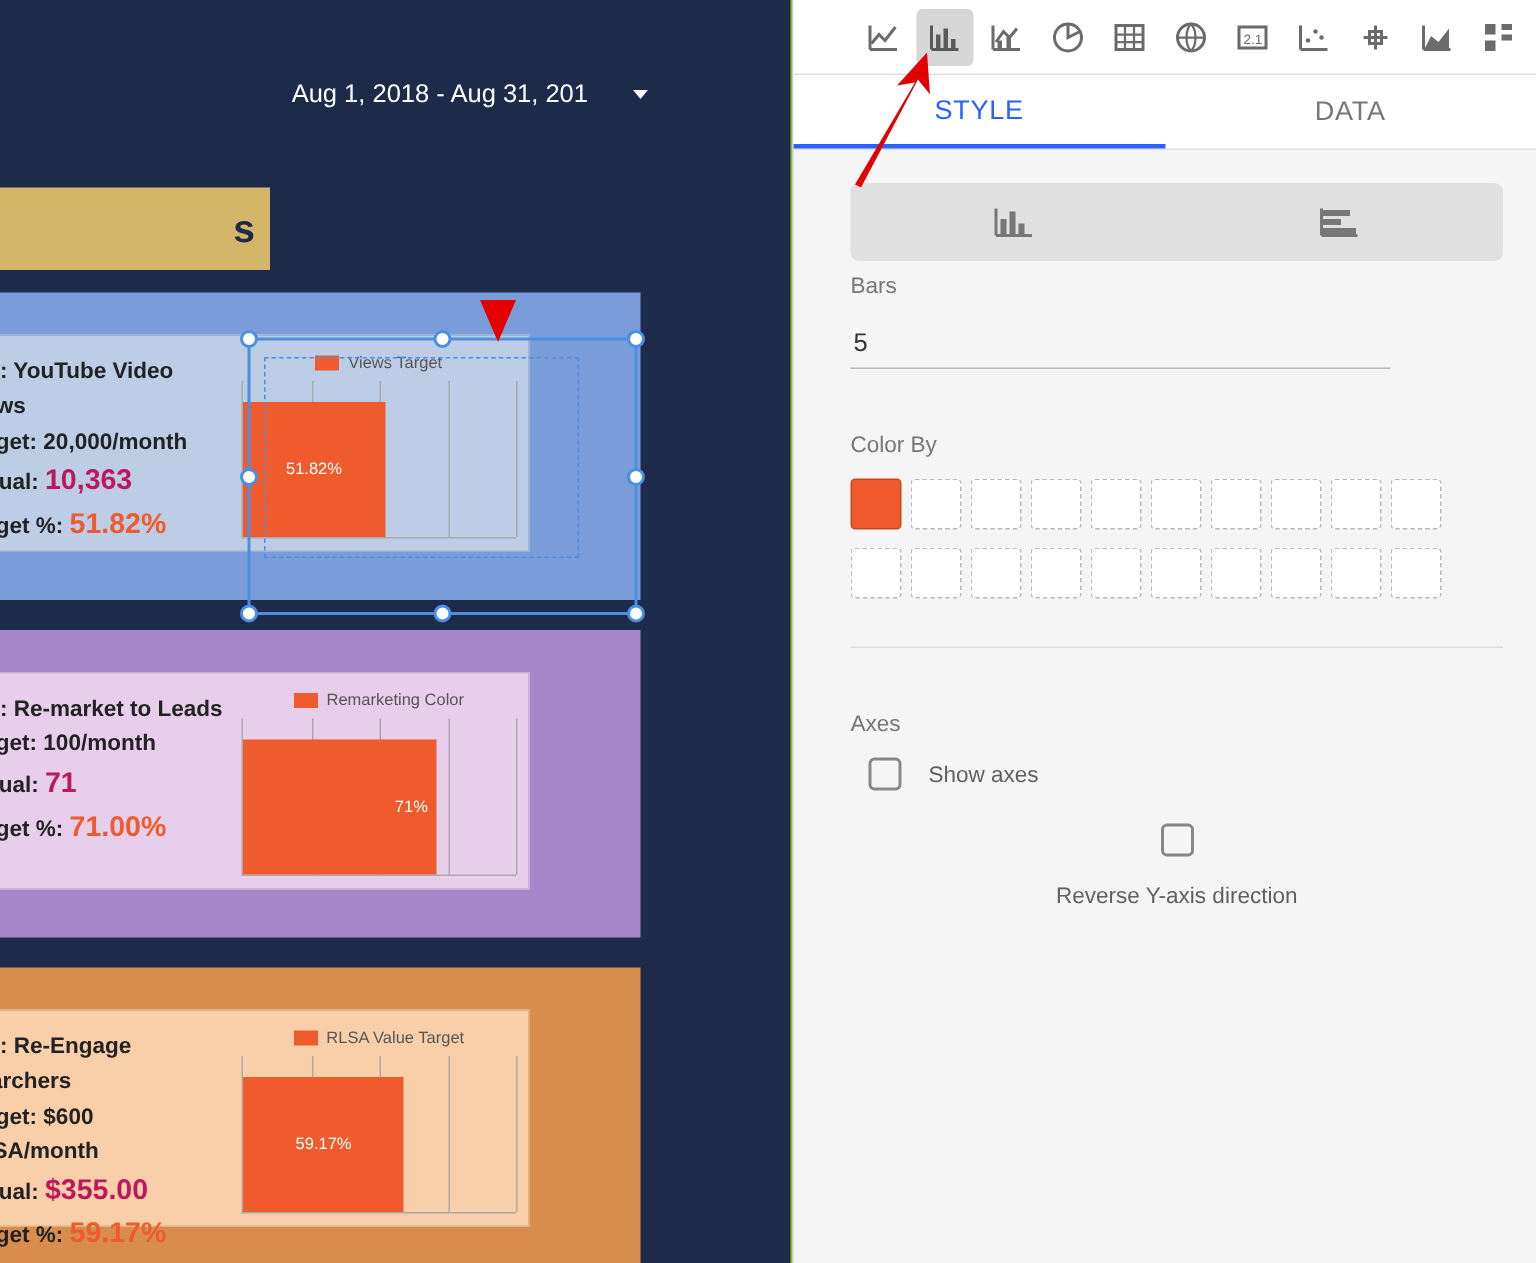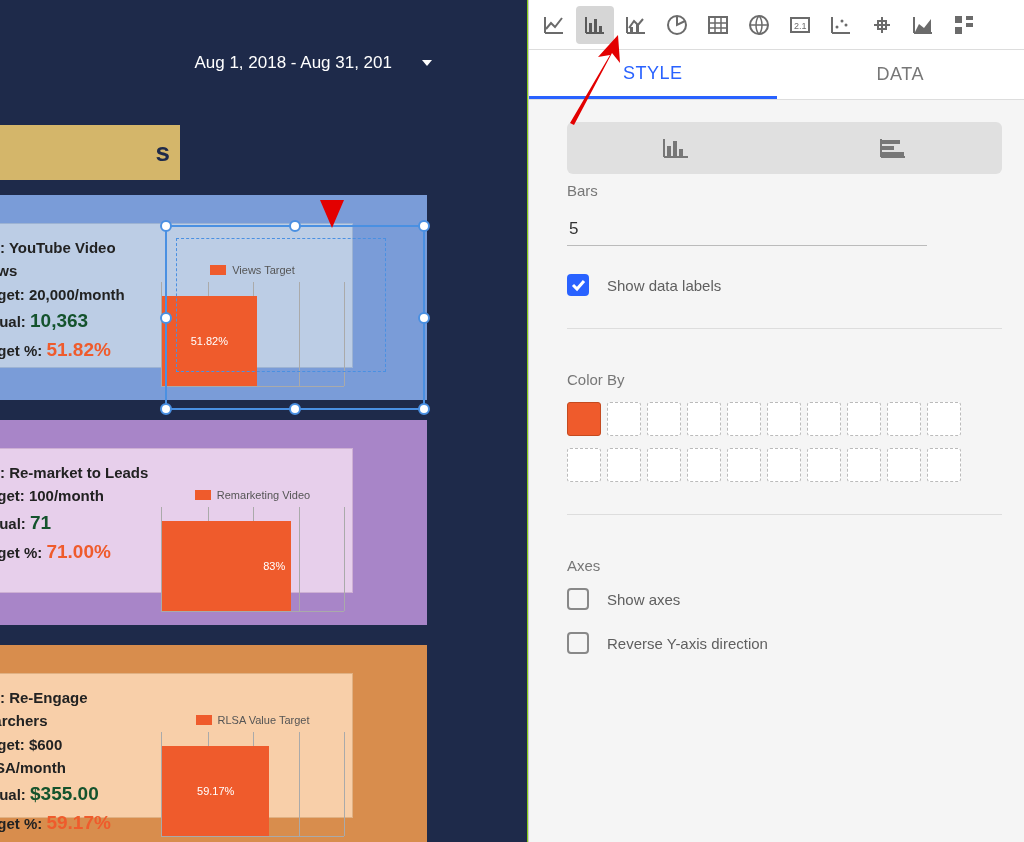--- a/index.html
+++ b/index.html
@@ -11,62 +11,62 @@
   .date-picker .tri { width:0;height:0;border-left:5px solid transparent;border-right:5px solid transparent;border-top:6px solid #fff; }
   .gold-bar { position:absolute; top:125px; left:-60px; width:300px; height:55px; background:#d4b66a; display:flex; align-items:center; justify-content:flex-end; color:#1e2a4a; font-weight:bold; font-size:26px; padding-right:10px; }
   .blue-block { position:absolute; top:195px; left:-60px; width:547px; height:205px; background:#7a9cd8; }
   .purple-block { position:absolute; top:420px; left:-60px; width:547px; height:205px; background:#a885c8; }
   .orange-block { position:absolute; top:645px; left:-60px; width:547px; height:205px; background:#d88d4d; }
   .kpi-card { position:absolute; left:80px; top:28px; width:393px; height:145px; padding:12px 8px 8px 14px; display:flex; gap:6px; }
   .kpi-card.blue { background:#bccde5; border:1px solid #9db3d3; }
   .kpi-card.purple { background:#e7cfeb; border:1px solid #ceb0d4; }
   .kpi-card.orange{ background:#f8cfa9; border:1px solid #e0b183; }
   .kpi-text { width:190px; font-size:15px; line-height:1.55; font-weight:bold; color:#222; }
-  .kpi-text .actual { color:#14532d; font-size:19px; font-weight:600; }
+  .kpi-text .actual { color:#be185d; font-size:19px; font-weight:600; }
   .kpi-text .pct { color:#ef5b2c; font-size:19px; font-weight:600; }
-  .mini-chart { width:183px; height:130px; position:relative;margin-top:28px; }
+  .mini-chart { width:183px; height:130px; position:relative; }
   .legend { display:flex; align-items:center; gap:6px; font-size:11px; color:#555; justify-content:center; margin-bottom:6px;}
   .legend .sw { width:16px; height:10px; background:#ef5b2c; }
   .bars-box { position:relative; width:183px; height:105px; border-left:1px solid #aaa; border-bottom:1px solid #aaa; }
   .bars-box .grid { position:absolute; top:0; bottom:0; width:1px; background:#aaa; }
   .bars-box .bar { position:absolute; left:0; bottom:0; height:90px; background:#ef5b2c; display:flex; align-items:center; justify-content:center; color:#fff; font-size:11px;}
   
   .sel { position:absolute; border:2px solid #4a90e2; }
   .handle { position:absolute; width:12px; height:12px; background:#fff; border:2px solid #4a90e2; border-radius:50%; }
   .inner-sel { position:absolute; border:1.5px dashed #4a90e2; }
   
   .arrow-red { position:absolute; }
   .arrow-red svg path { fill:#e30000; }
   
   .panel { width: 496px; height:842px; background:#f5f5f5; border-left:1px solid #ccc; display:flex; flex-direction:column; }
-  .icon-row { height:50px; border-bottom:1px solid #ddd; display:flex; align-items:center; gap:3px; padding:0 6px; background:#fff;}
+  .icon-row { height:50px; border-bottom:1px solid #ddd; display:flex; align-items:center; gap:3px; padding:0 6px; background:#fff;justify-content:flex-end;}
   .icon-btn { width:38px; height:38px; display:flex; align-items:center; justify-content:center; border-radius:4px; color:#6b6b6b; cursor:pointer;}
   .icon-btn.selected { background:#d6d6d6; color:#5a5a5a; }
   .icon-btn svg { width:24px; height:24px; }
   .tabs { height:50px; display:flex; background:#fff; border-bottom:1px solid #ddd;}
   .tab { flex:1; display:flex; align-items:center; justify-content:center; font-size:18px; letter-spacing:0.5px; color:#777; cursor:pointer; font-weight:500;}
   .tab.active { color:#2962ff; border-bottom:3px solid #2962ff; }
   .scroll { overflow-y:auto; padding:22px 22px 40px 38px; color:#5f5f5f; font-size:15px; }
   .section-label { color:#777; margin:8px 0 14px; }
   .chart-type-bar { height:52px; background:#e0e0e0; border-radius:6px; display:flex; }
   .chart-type-bar .half { flex:1; display:flex; align-items:center; justify-content:center; color:#777;}
   .bars-input { }
   .bars-input input { width:360px; border:none; border-bottom:1px solid #bbb; background:transparent; font-size:17px; padding:6px 2px; color:#333; }
   .check-row { display:flex; align-items:center; gap:18px; margin-top:28px; padding-bottom:32px; border-bottom:1px solid #ddd;}
-  .check-row:last-child { border:none; }
+  .check-row:last-child { border:none;flex-direction:column; }
   .cbx { width:22px; height:22px; border-radius:4px; display:flex; align-items:center; justify-content:center; cursor:pointer;}
   .cbx.on { background:#2962ff; }
   .cbx.off { border:2px solid #888; }
   .cbx svg { width:16px; height:16px; stroke:#fff; stroke-width:3; fill:none; }
   .colorby { padding:34px 0 32px; border-bottom:1px solid #ddd; }
   .swatch-row { display:flex; gap:6px; margin-top:12px; }
   .swatch { width:34px; height:34px; border:1.5px dashed #bbb; border-radius:3px; background:#fff; cursor:pointer;}
   .swatch.fill { background:#ef5b2c; border:1px solid #c44a1f; }
   .axes { padding-top:34px; }
-  .axes .check-row { padding:0; margin:0 0 22px; border:none; }
+  .axes .check-row { padding:0; margin:0 12px 22px; border:none; }
 </style>
 </head>
 <body>
 
 <div class="canvas">
   <div class="canvas-inner">
 
     <div class="date-picker">
       <span>Aug 1, 2018 - Aug 31, 201</span>
       <span class="tri"></span>
@@ -106,29 +106,29 @@
       <div class="kpi-card purple">
         <div class="kpi-text">
           <div>KPI: Re-market to Leads</div>
           <div><span>Target:</span> <span>100/month</span></div>
           <div><span>Actual:</span> <span class="actual">71</span></div>
           <div><span>Target %:</span> <span class="pct">71.00%</span></div>
         </div>
         <div class="mini-chart">
           <div class="legend">
               <span class="sw"></span>
-              <span>Remarketing Video</span>
+              <span>Remarketing Color</span>
             </div>
           <div class="bars-box">
             <div class="grid" style="left:25%"></div>
               <div class="grid" style="left:50%"></div>
               <div class="grid" style="left:75%"></div>
               <div class="grid" style="left:100%"></div>
             <div class="bar" style="width:71%">
-                <span style="position:absolute;right:6px">83%</span>
+                <span style="position:absolute;right:6px">71%</span>
               </div>
           </div>
         </div>
       </div>
     </div>
 
     <div class="orange-block">
       <div class="kpi-card orange">
         <div class="kpi-text">
           <div>KPI: Re-Engage Searchers</div>
@@ -274,28 +274,20 @@
             <rect x="3" y="15" width="22" height="4" fill="currentColor"></rect>
           </svg>
         </div>
     </div>
 
     <div class="bars-input">
       <div class="section-label">Bars</div>
       <input type="text" value="5" style="">
     </div>
 
-    <div class="check-row">
-      <div class="cbx on">
-          <svg viewBox="0 0 16 16">
-            <path d="M3 8 L7 12 L14 4"></path>
-          </svg>
-        </div>
-      <span>Show data labels</span>
-    </div>
 
     <div class="colorby">
       <div class="section-label">Color By</div>
       <div class="swatch-row">
         <div class="swatch fill"></div>
         <div class="swatch"></div>
         <div class="swatch"></div>
         <div class="swatch"></div>
         <div class="swatch"></div>
         <div class="swatch"></div>

